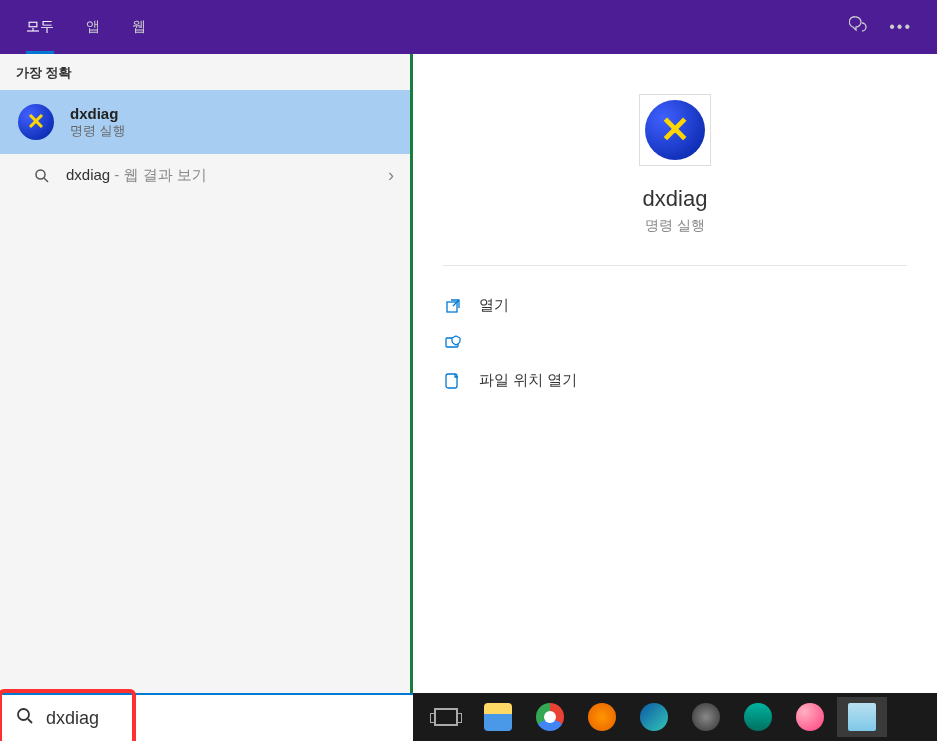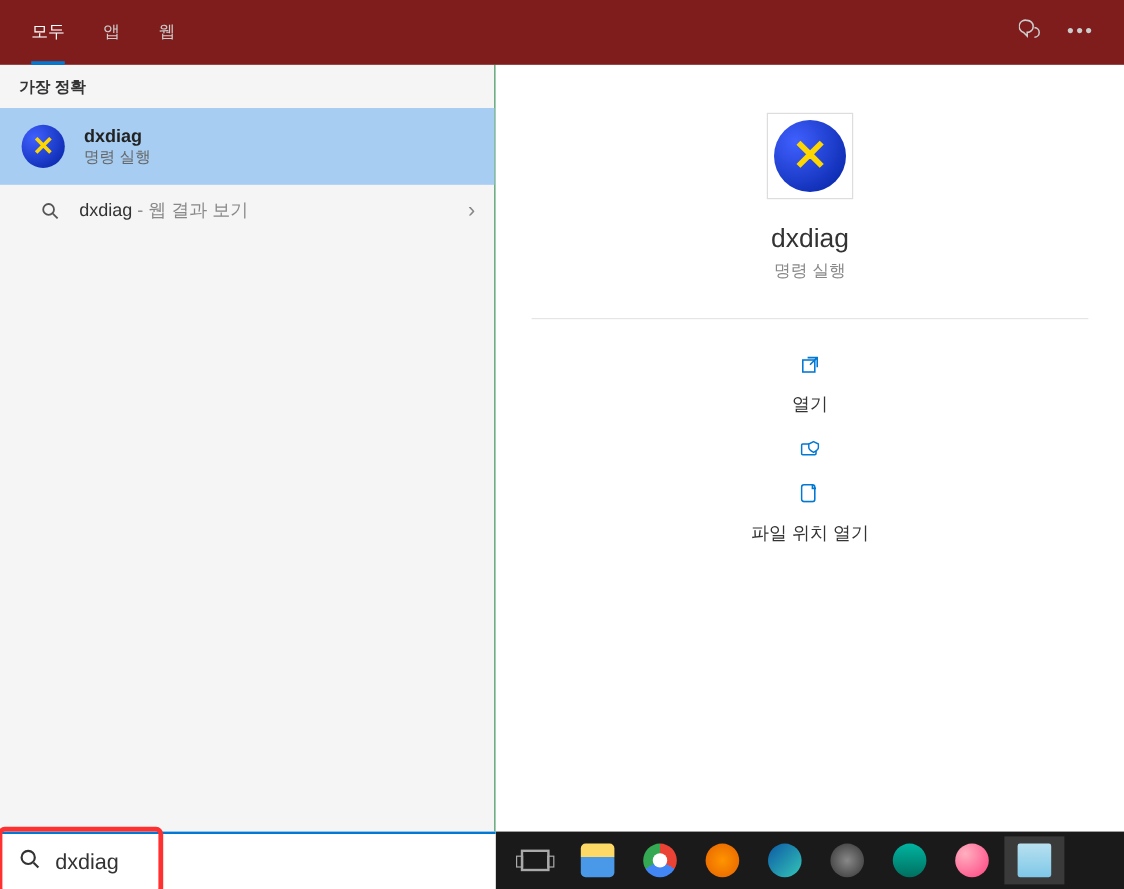--- a/index.html
+++ b/index.html
@@ -10,21 +10,21 @@
     }
     body {
       width: 937px;
       height: 741px;
       background: #f0f0f0;
       position: relative;
       overflow: hidden;
     }
     .header {
       height: 54px;
-      background: #7f1d1d;
+      background: #4c1d95;
       display: flex;
       align-items: center;
       padding: 0 10px;
       position: relative;
     }
     .tabs {
       display: flex;
       gap: 0;
       height: 100%;
     }
@@ -72,21 +72,21 @@
       font-size: 16px;
       letter-spacing: 2px;
     }
     .content {
       display: flex;
       height: calc(100% - 54px - 48px);
     }
     .left-panel {
       width: 413px;
       background: #f5f5f5;
-      border-right: 1px solid #15803d;
+      border-right: 3px solid #15803d;
     }
     .section-header {
       padding: 10px 16px 8px;
       font-size: 13px;
       font-weight: 600;
       color: #333;
     }
     .result-item {
       padding: 12px 16px;
       display: flex;
@@ -213,21 +213,20 @@
       padding: 20px 30px;
     }
     .action-item {
       display: flex;
       align-items: center;
       gap: 16px;
       padding: 10px 0;
       cursor: pointer;
       font-size: 15px;
       color: #333;
-      flex-direction: column;
     }
     .action-icon {
       width: 20px;
       color: #0078d4;
       display: flex;
       justify-content: center;
     }
     .bottom-bar {
       position: absolute;
       bottom: 0;

